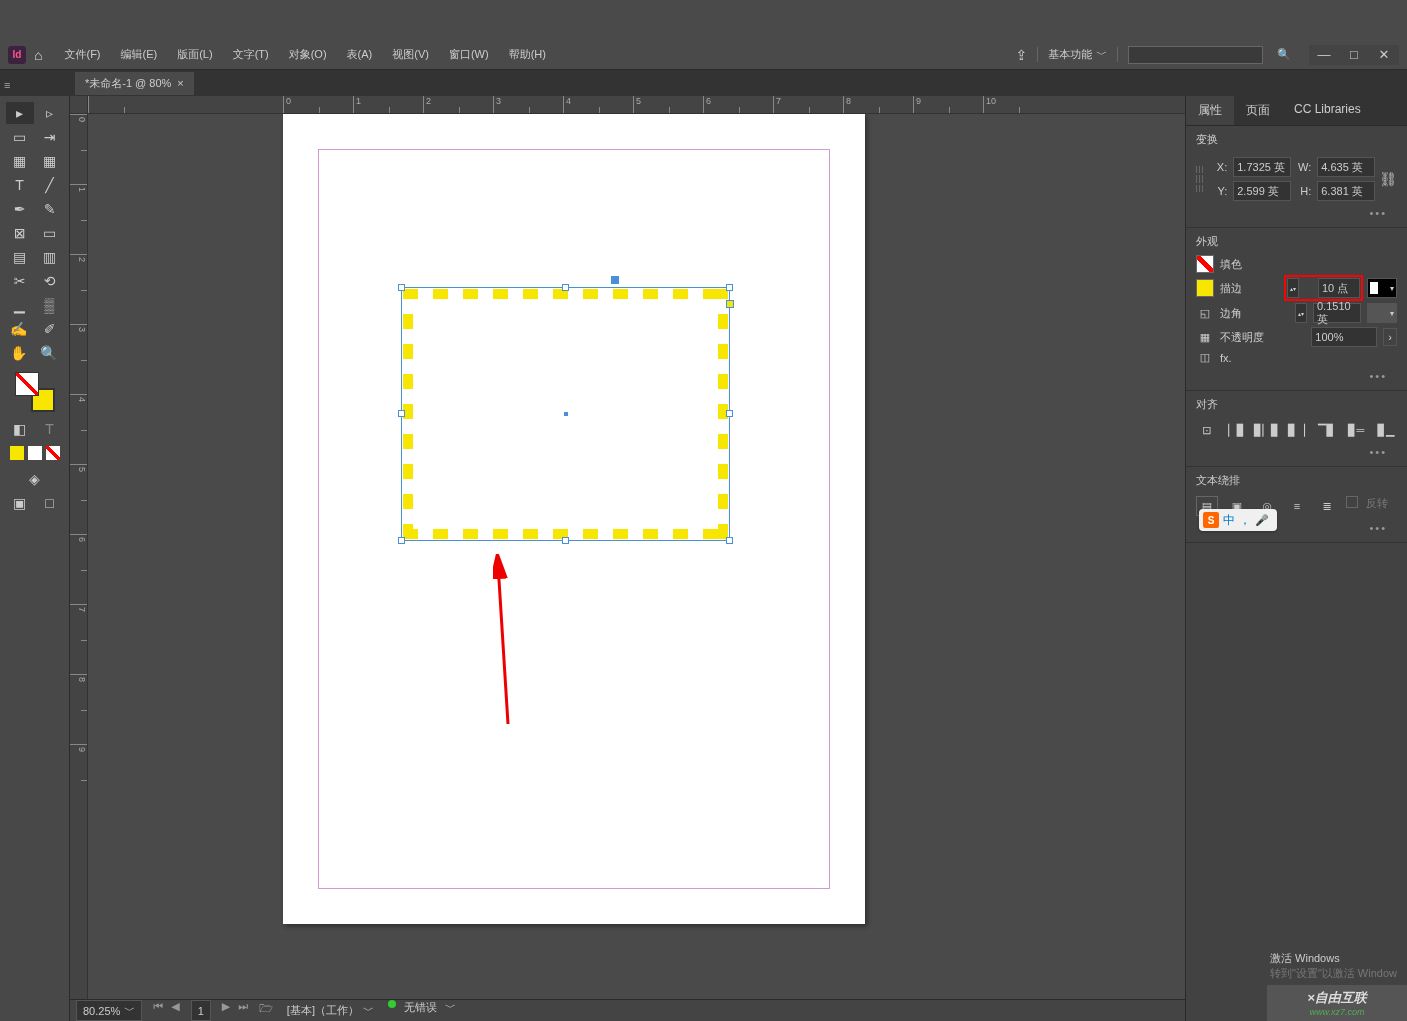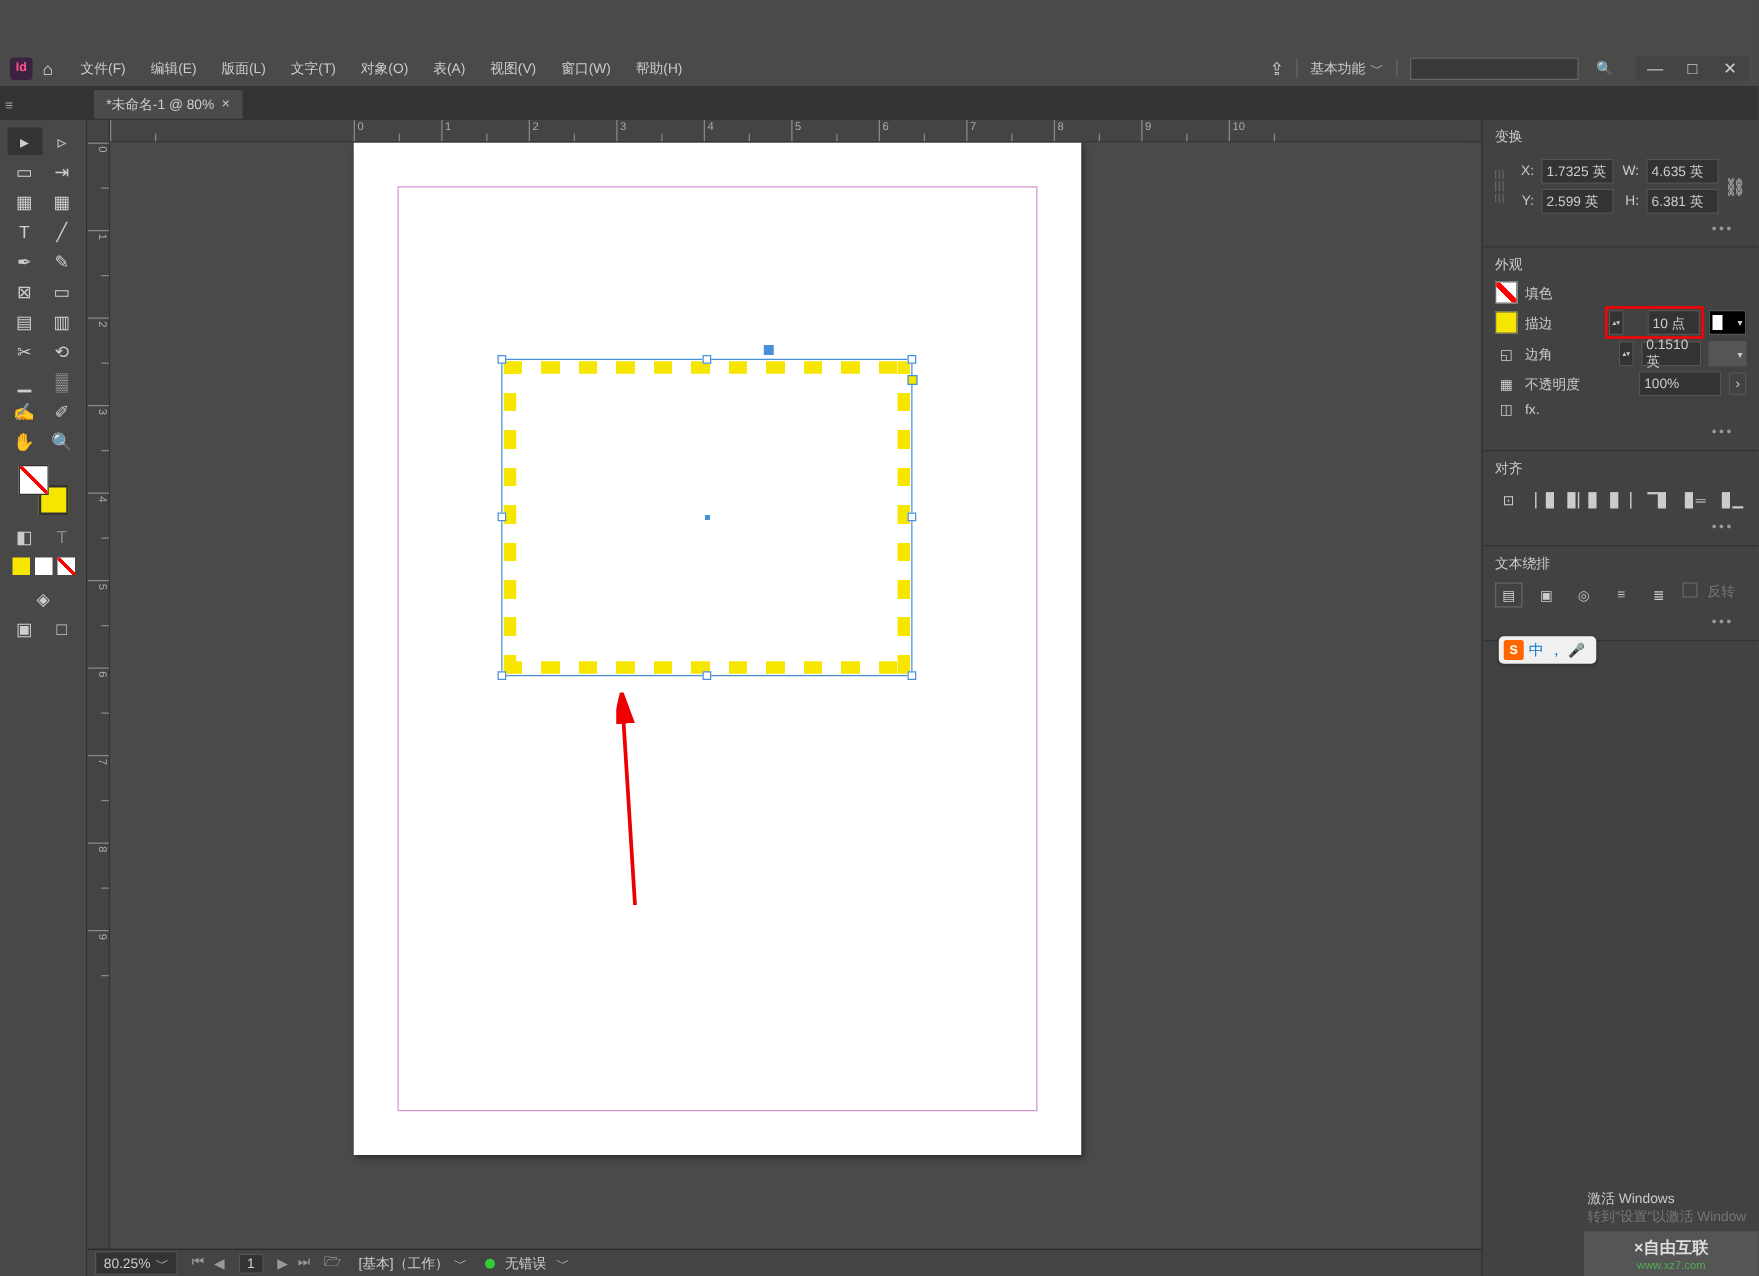--- a/index.html
+++ b/index.html
@@ -87,29 +87,29 @@
   .cs-yellow { background: #f6e600; }
   .swatch-dd { width: 30px; height: 20px; background: #000; border: 1px solid #555; display: flex; align-items: center; padding: 0 2px; gap:2px; }
   .swatch-dd .bar{width:8px;height:12px;background:#fff;}
   .more-dots { text-align: right; color: #999; letter-spacing: 2px; padding: 2px 10px; }
   .align-row { display: flex; gap: 8px; padding: 4px 0; }
   .align-btn { width: 22px; height: 20px; display: flex; align-items: center; justify-content: center; border: 1px solid transparent; }
   .action-btn { flex: 1; background: #3a3a3a; border: 1px solid #555; padding: 4px; text-align: center; font-size: 11px; }
   .opacity-slider { width: 66px; height: 20px; background: #333; border: 1px solid #555; padding: 0 3px; display:flex; align-items:center; }
   .chk { width: 12px; height: 12px; border: 1px solid #666; }
   
-  .status-bar { position: absolute; bottom: 0; left: 70px; right: 222px; height: 22px; background: #444; border-top: 1px solid #2a2a2a; display: flex; align-items: center; padding: 0 6px; gap: 8px; font-size: 11px; }
+  .status-bar { position: absolute; bottom: 0; left: 70px; right: 222px; height: 22px; background: #444; border-top: 1px solid #2a2a2a; display: flex; padding: 0 6px; gap: 8px; font-size: 11px; }
   .sb-field { background: #333; border: 1px solid #555; padding: 1px 6px; display: flex; align-items: center; gap: 4px; }
   .sb-nav { display: flex; gap: 2px; }
   .sb-nav span { padding: 0 3px; color: #999; }
   .status-dot { width: 8px; height: 8px; border-radius: 50%; background: #3c3; }
   
   .win-activate { position: absolute; right: 10px; bottom: 40px; color: #888; font-size: 14px; }
   .win-activate .sub { font-size: 11px; color: #777; }
-  .watermark { position: absolute; right: 0; bottom: 0; width: 140px; height: 36px; background: #555; display: flex; flex-direction: column; align-items: center; justify-content: center; font-size: 10px; }
+  .watermark { position: absolute; right: 0; bottom: 0; width: 140px; height: 36px; background: #555; display: flex; flex-direction: column; align-items: center; justify-content: center; font-size: 10px; font-style: italic; }
   .wm-logo { color: #ddd; font-weight: bold; font-size: 13px; }
   .wm-url { color: #5a5; font-size: 9px; }
   .ime-float { position: absolute; right: 130px; bottom: 490px; width: 78px; height: 22px; background: #f0f0f0; border-radius: 4px; display: flex; align-items: center; padding: 0 4px; gap: 4px; box-shadow: 0 1px 3px rgba(0,0,0,0.3); }
   .ime-s { width: 16px; height: 16px; display:flex; align-items:center; justify-content:center; color: #fff; background: #f60; border-radius: 2px; font-weight: bold; font-size: 10px; }
   .ime-cn { color: #07c; font-size: 12px; }
   .ime-mic { color: #07c; font-size: 11px; }
 </style>
 </head>
 <body>
 
@@ -271,20 +271,25 @@
             <marker id="ah" markerWidth="10" markerHeight="10" refX="5" refY="3" orient="auto">
               <polygon points="0 0, 10 3, 0 6" fill="#e00"></polygon>
             </marker>
           </defs>
         <line x1="15" y1="170" x2="5" y2="10" stroke="#e00" stroke-width="3" marker-end="url(#ah)"></line>
       </svg>
     </div>
   </div>
 
   <div class="right-panel">
+    <div class="panel-tabs">
+      <div class="ptab active">属性</div>
+      <div class="ptab">页面</div>
+      <div class="ptab">CC Libraries</div>
+    </div>
 
     <div class="panel-section">
       <div style="margin-bottom:6px">变换</div>
       <div style="display:flex;gap:4px;align-items:center">
         <div class="ref-point">
             <span></span>
             <span></span>
             <span></span>
             <span></span>
             <span></span>

